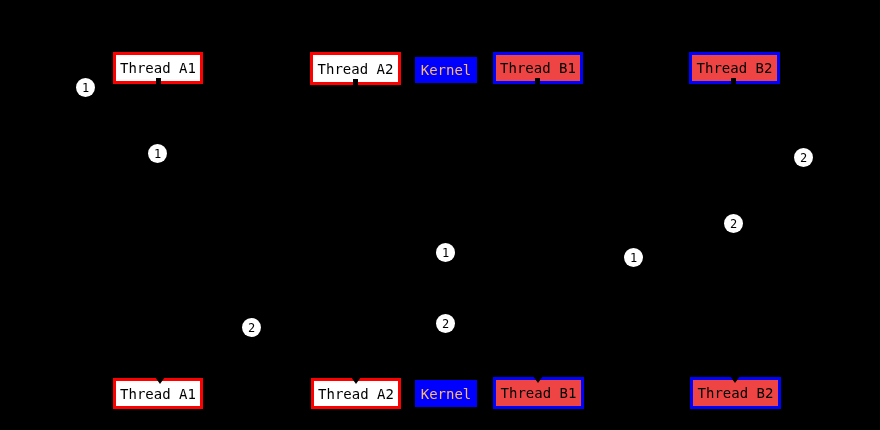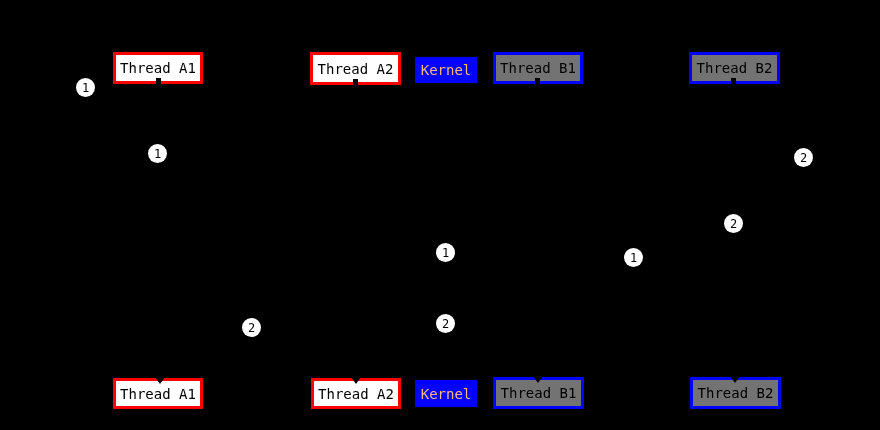--- a/index.html
+++ b/index.html
@@ -24,21 +24,21 @@
     font-size: 14px;
     white-space: nowrap;
     z-index: 1;
   }
   .node.red-outline {
     background: #ffffff;
     border: 3px solid #ff0000;
     color: #000000;
   }
   .node.blue-outline {
-    background: #737373;
+    background: #ef4444;
     border: 3px solid #0000ff;
     color: #000000;
   }
   .node.blue-solid {
     background: #0000ff;
     border: none;
     color: #fdba74;
   }
   .badge {
     position: absolute;

